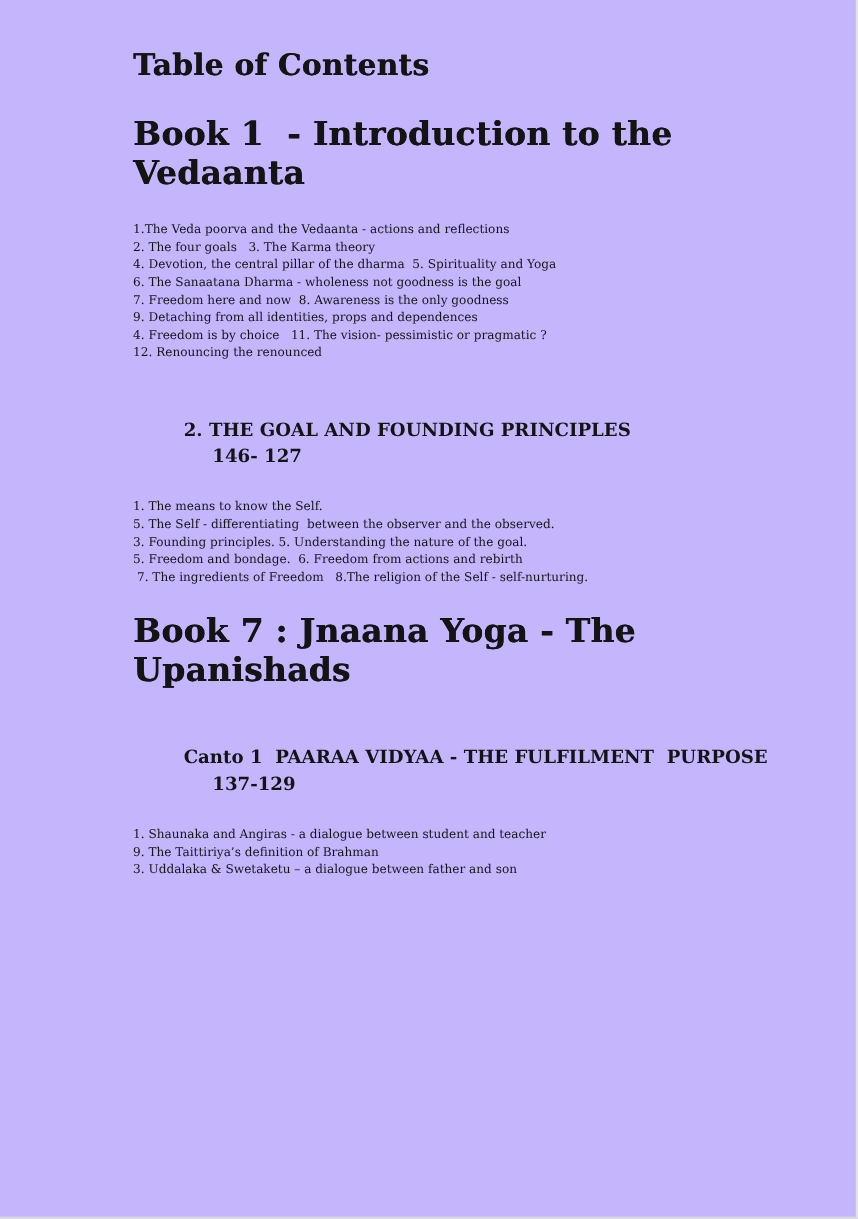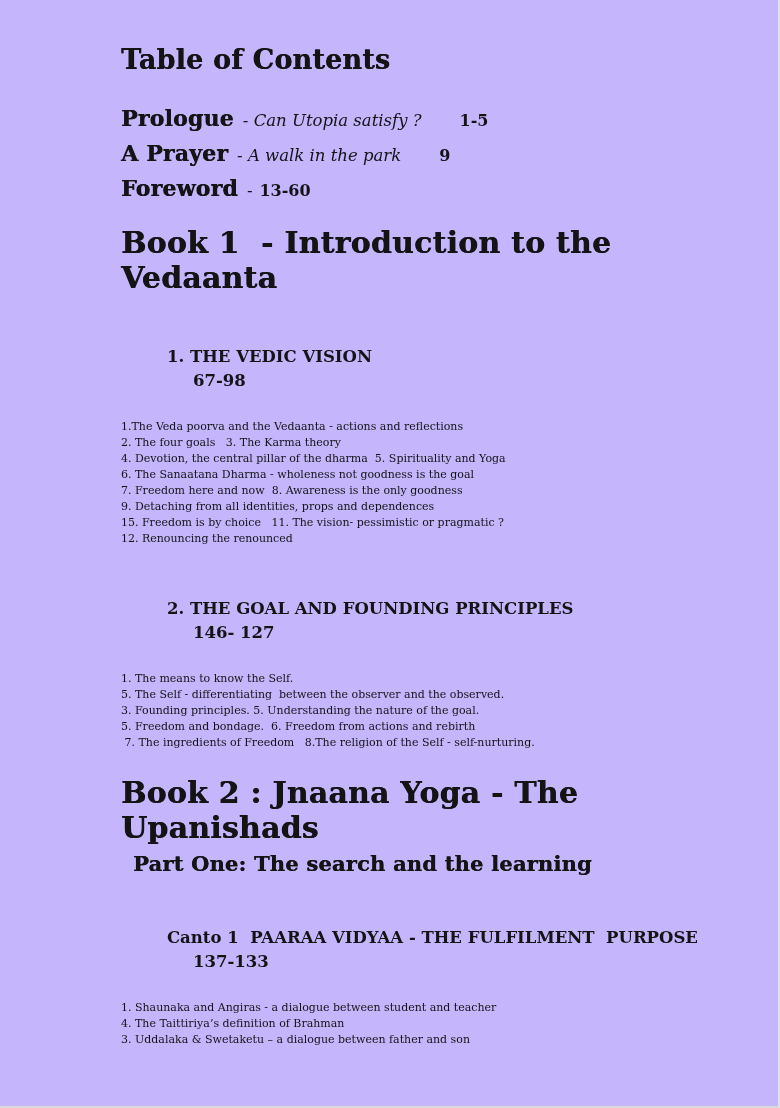--- a/index.html
+++ b/index.html
@@ -79,75 +79,53 @@
   }
 </style>
 </head>
 <body>
 
 <div class="page">
   <div class="content">
 
     <h1 class="gothic title">Table of Contents</h1>
 
-    <div class="front-matter">
-      <div class="fm-row">
-        <span class="gothic fm-label">Prologue</span>
-        <span class="fm-desc">- Can Utopia satisfy ?</span>
-        <span class="fm-pages">1-5</span>
-      </div>
-      <div class="fm-row">
-        <span class="gothic fm-label">A Prayer</span>
-        <span class="fm-desc">- A walk in the park</span>
-        <span class="fm-pages">9</span>
-      </div>
-      <div class="fm-row">
-        <span class="gothic fm-label">Foreword</span>
-        <span class="fm-desc">-</span>
-        <span class="fm-pages tight">13-60</span>
-      </div>
-    </div>
 
     <h2 class="gothic book-heading">Book 1  - Introduction to the Vedaanta</h2>
 
     <div class="section">
-      <div class="section-heading">
-        <span>1. THE VEDIC VISION</span>
-        <span class="pages">67-98</span>
-      </div>
       <div class="line">1.The Veda poorva and the Vedaanta - actions and reflections</div>
       <div class="line">2. The four goals   3. The Karma theory</div>
       <div class="line">4. Devotion, the central pillar of the dharma  5. Spirituality and Yoga</div>
       <div class="line">6. The Sanaatana Dharma - wholeness not goodness is the goal</div>
       <div class="line">7. Freedom here and now  8. Awareness is the only goodness</div>
       <div class="line">9. Detaching from all identities, props and dependences</div>
-      <div class="line">15. Freedom is by choice   11. The vision- pessimistic or pragmatic ?</div>
+      <div class="line">4. Freedom is by choice   11. The vision- pessimistic or pragmatic ?</div>
       <div class="line">12. Renouncing the renounced</div>
     </div>
 
     <div class="section">
       <div class="section-heading">
         <span>2. THE GOAL AND FOUNDING PRINCIPLES</span>
         <span class="pages">146- 127</span>
       </div>
       <div class="line">1. The means to know the Self.</div>
       <div class="line">5. The Self - differentiating  between the observer and the observed.</div>
       <div class="line">3. Founding principles. 5. Understanding the nature of the goal.</div>
       <div class="line">5. Freedom and bondage.  6. Freedom from actions and rebirth</div>
       <div class="line"> 7. The ingredients of Freedom   8.The religion of the Self - self-nurturing.</div>
     </div>
 
-    <h2 class="gothic book-heading">Book 2 : Jnaana Yoga - The Upanishads</h2>
-    <h3 class="gothic part-heading">Part One: The search and the learning</h3>
+    <h2 class="gothic book-heading">Book 7 : Jnaana Yoga - The Upanishads</h2>
 
     <div class="section">
       <div class="section-heading">
         <span>Canto 1  PAARAA VIDYAA - THE FULFILMENT  PURPOSE</span>
-        <span class="pages">137-133</span>
+        <span class="pages">137-129</span>
       </div>
       <div class="line">1. Shaunaka and Angiras - a dialogue between student and teacher</div>
-      <div class="line">4. The Taittiriya’s definition of Brahman</div>
+      <div class="line">9. The Taittiriya’s definition of Brahman</div>
       <div class="line">3. Uddalaka &amp; Swetaketu – a dialogue between father and son</div>
 
     </div>
 
   </div>
 </div>
 
 </body></html>

